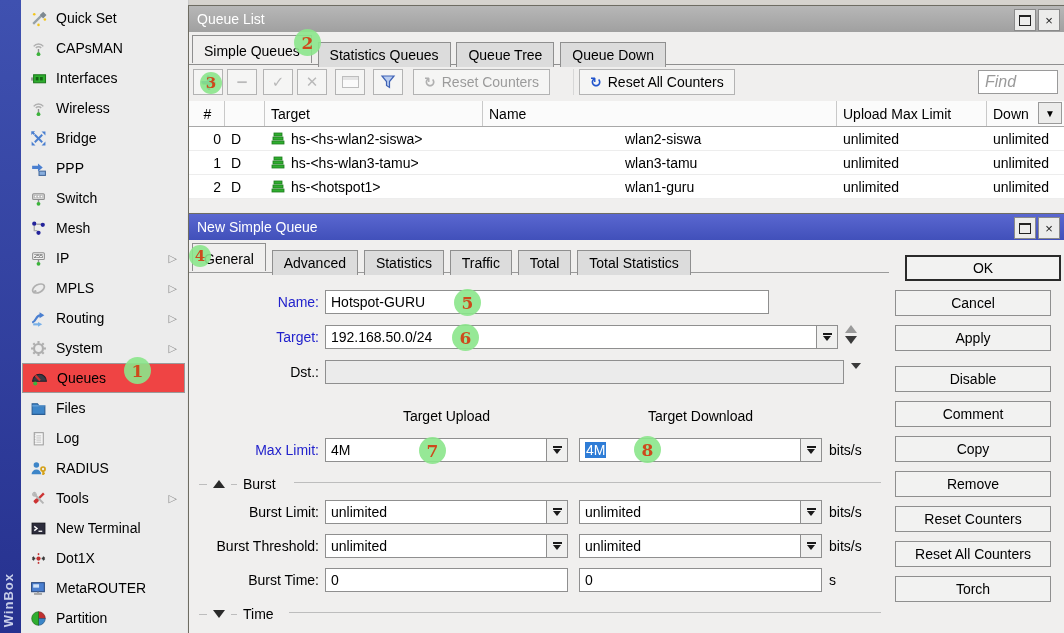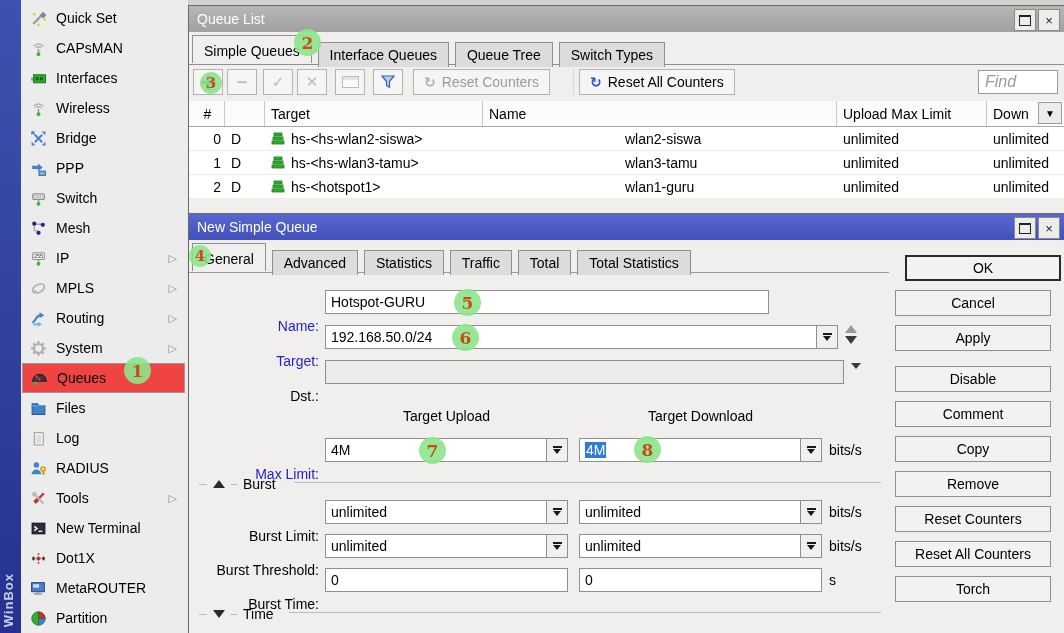--- a/index.html
+++ b/index.html
@@ -59,21 +59,21 @@
   .c-target{width:218px;}
   .c-upload{width:150px;}
   .c-down{flex:1;}
   .sortbtn{position:absolute;right:2px;top:1px;width:24px;height:22px;background:#ececeb;border:1px solid #9a9a9a;
            box-sizing:border-box;display:flex;align-items:center;justify-content:center;font-size:10px;}
 
   
   .field{position:absolute;background:#fff;border:1px solid #8f8f8f;height:24px;box-sizing:border-box;
          display:flex;align-items:center;padding:0 5px;white-space:nowrap;}
   .field.disabled{background:#ebebeb;}
-  .flabel{position:absolute;height:24px;display:flex;align-items:center;justify-content:flex-end;white-space:nowrap;margin-top:24px;}
+  .flabel{position:absolute;height:24px;display:flex;align-items:center;justify-content:flex-end;white-space:nowrap;}
   .blue{color:#2222cc;}
   .ddbtn{position:absolute;width:22px;height:24px;box-sizing:border-box;background:#f0f0ef;border:1px solid #8f8f8f;
          display:flex;flex-direction:column;align-items:center;justify-content:center;}
   .ddbtn i{display:block;width:9px;border-top:2px solid #1a1a1a;margin-bottom:1px;}
   .ddbtn b{display:block;width:0;height:0;border-left:4px solid transparent;border-right:4px solid transparent;border-top:5px solid #1a1a1a;}
   .tri-up{width:0;height:0;border-left:6px solid transparent;border-right:6px solid transparent;border-bottom:8px solid #9a9a9a;}
   .tri-dn{width:0;height:0;border-left:6px solid transparent;border-right:6px solid transparent;border-top:8px solid #3a3a3a;}
   .tri-dn.sm{border-left-width:5px;border-right-width:5px;border-top-width:6px;}
   .groupline{position:absolute;height:1px;background:#bdbdbd;}
   .sel-text{background:#2e7cd6;color:#fff;padding:0 1px;}
@@ -370,23 +370,23 @@
       <span>Queue List</span>
       <span class="winbtns">
         <span class="wbtn">
             <span class="maxglyph"></span>
           </span>
         <span class="wbtn">×</span>
       </span>
     </div>
     <div class="tabrow">
       <span class="tab active">Simple Queues</span>
-      <span class="tab">Interface Queues</span>
+      <span class="tab">Statistics Queues</span>
       <span class="tab">Queue Tree</span>
-      <span class="tab">Switch Types</span>
+      <span class="tab">Queue Down</span>
     </div>
     <div class="toolbar">
       <span class="tbtn" style="left:4px">
           <span class="plus">+</span>
         </span>
       <span class="tbtn" style="left:38px">
           <span class="gray">−</span>
         </span>
       <span class="tbtn" style="left:74px">
           <span class="gray">✓</span>

